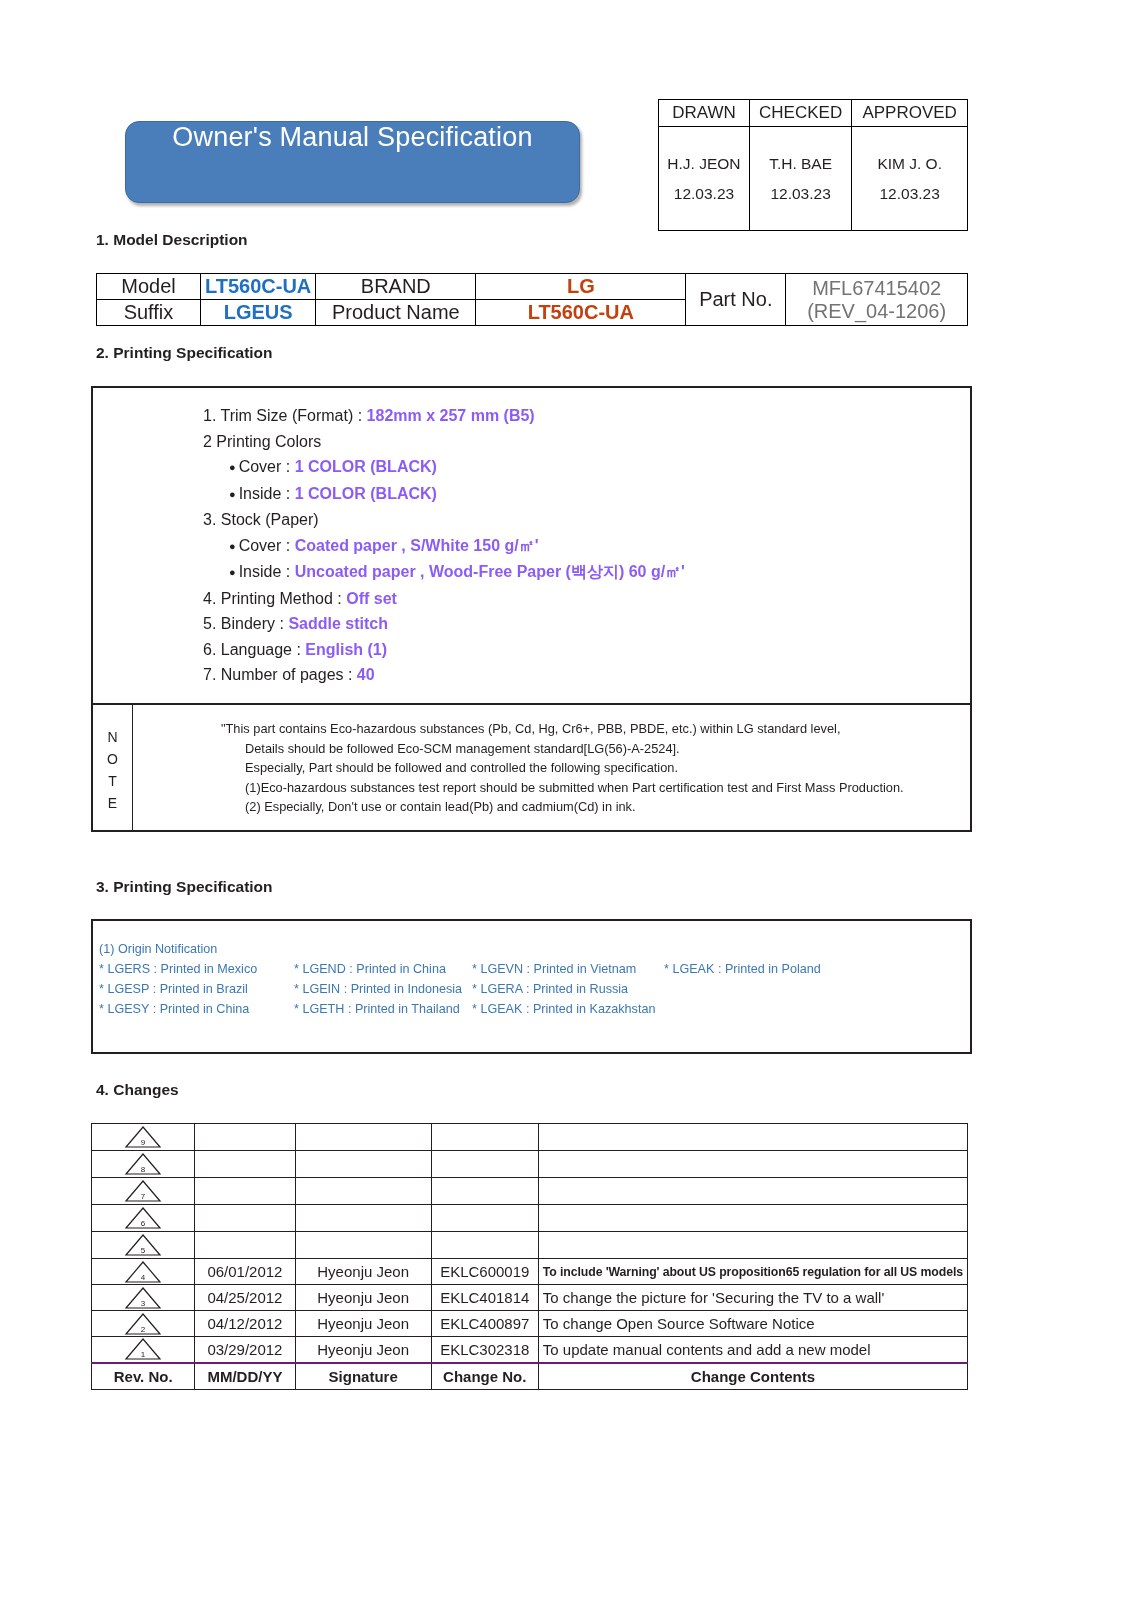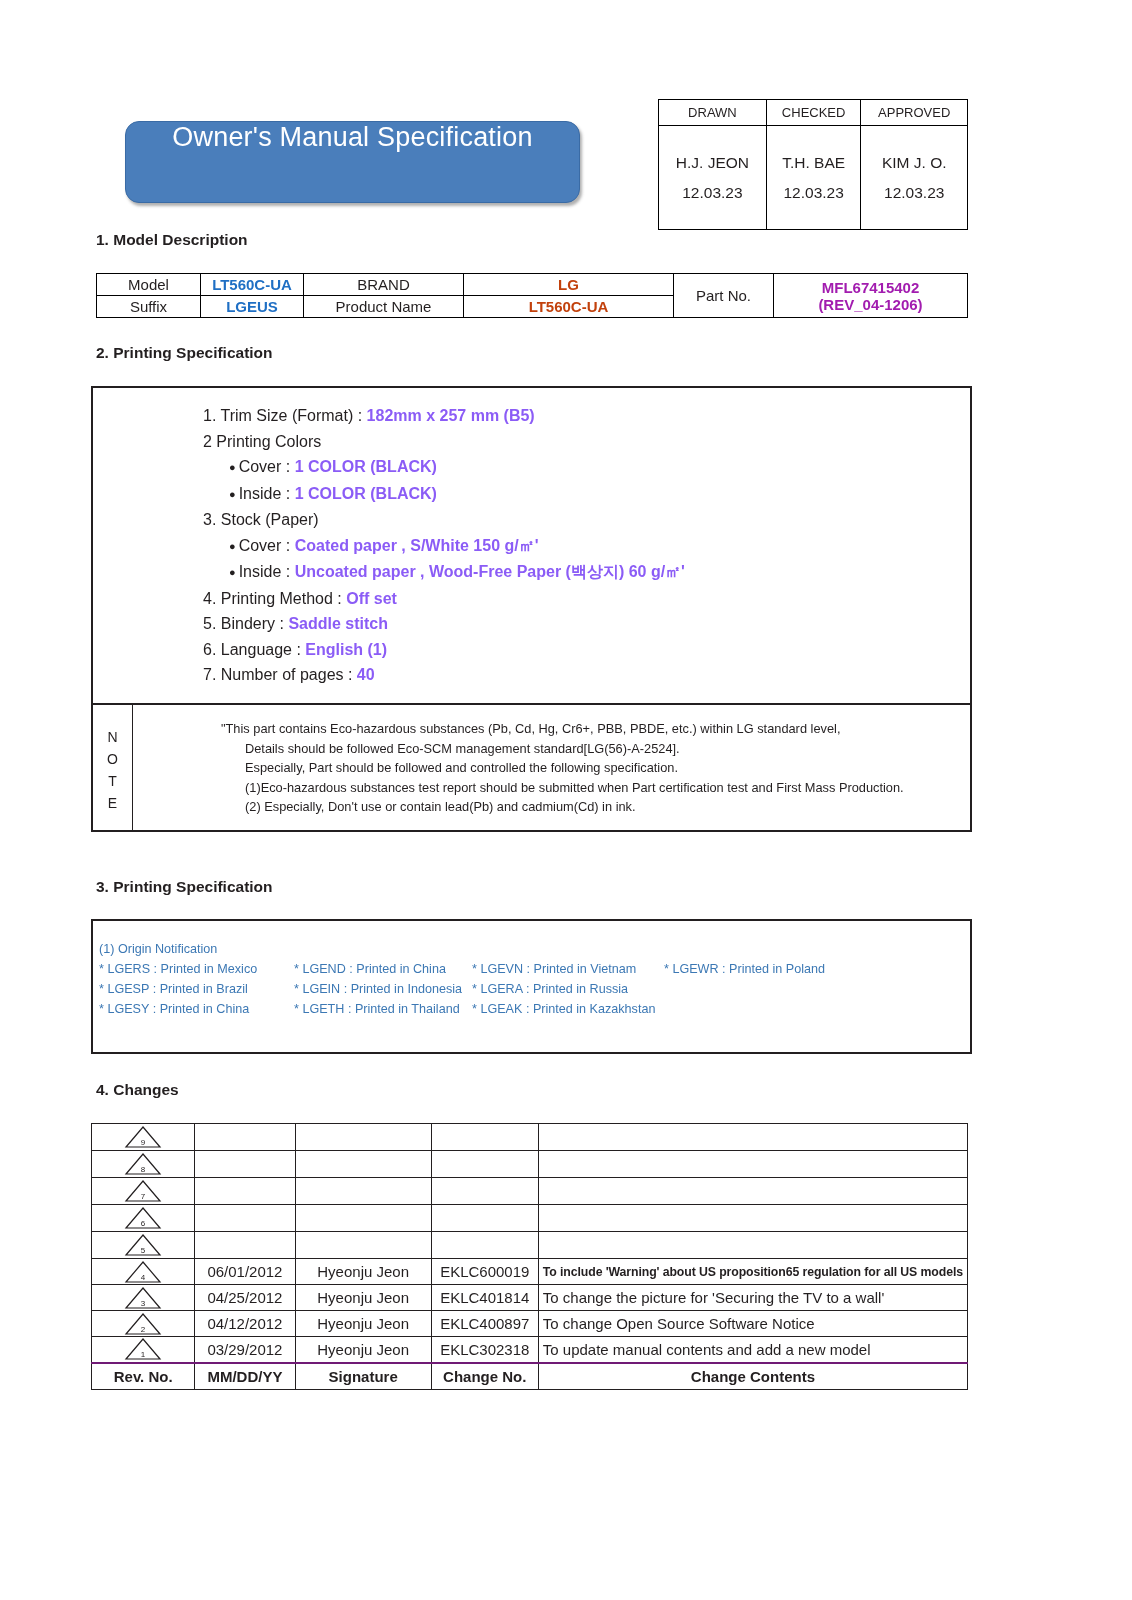--- a/index.html
+++ b/index.html
@@ -41,21 +41,21 @@
     width: 310px;
     border-collapse: collapse;
     font-size: 15.5px;
   }
   .approval td {
     border: 1px solid #000;
     text-align: center;
     padding: 3px 2px;
     white-space: nowrap;
   }
-  .approval .hdr { height: 26px; font-size: 13px; margin-left: 12px; }
+  .approval .hdr { height: 26px; font-size: 17px; margin-left: 12px; }
   .approval .body { height: 104px; vertical-align: middle; line-height: 1.9; }
 
   
   .sec-head {
     position: absolute;
     font-size: 15.5px;
     font-weight: bold;
     color: #231f20;
     white-space: nowrap;
   }
@@ -63,35 +63,35 @@
   #sec2 { left: 96px; top: 344px; }
   #sec3 { left: 96px; top: 878px; }
   #sec4 { left: 96px; top: 1081px; }
 
   
   .model-table {
     position: absolute;
     left: 96px; top: 273px;
     width: 872px;
     border-collapse: collapse;
-    font-size: 15px;
+    font-size: 20px;
   }
   .model-table td {
     border: 1px solid #000;
     height: 22px;
     padding: 1px 4px;
     text-align: center;
     white-space: nowrap;
   }
   .model-table .lbl { width: 104px; }
   .model-table .val { width: 103px; color: #1f6fc4; font-weight: bold; }
   .model-table .lbl2 { width: 160px; }
   .model-table .val2 { width: 210px; color: #c2410c; font-weight: bold; }
   .model-table .partno { width: 100px; }
-  .model-table .partval { color: #a21caf; font-weight: bold; }
+  .model-table .partval { color: #737373; font-weight: normal; }
 
   
   .spec-box {
     position: absolute;
     left: 91px; top: 386px;
     width: 881px; height: 446px;
     border: 2px solid #231f20;
   }
   .spec-list {
     position: absolute;
@@ -285,21 +285,21 @@
         <div class="nl ind">Especially, Part should be followed and controlled the following specification.</div>
         <div class="nl ind">(1)Eco-hazardous substances test report should be submitted when Part certification test and First Mass Production.</div>
         <div class="nl ind">(2) Especially, Don't use or contain lead(Pb) and cadmium(Cd) in ink.</div>
       </div>
     </div>
   </div>
 
   <div class="origin-box">
     <div class="orow">(1) Origin Notification</div>
     <div class="orow">
-      <span class="ocell" style="width:195px">* LGERS : Printed in Mexico</span><span class="ocell" style="width:178px">* LGEND : Printed in China</span><span class="ocell" style="width:192px">* LGEVN : Printed in Vietnam</span><span class="ocell">* LGEWR : Printed in Poland</span>
+      <span class="ocell" style="width:195px">* LGERS : Printed in Mexico</span><span class="ocell" style="width:178px">* LGEND : Printed in China</span><span class="ocell" style="width:192px">* LGEVN : Printed in Vietnam</span><span class="ocell">* LGEAK : Printed in Poland</span>
     </div>
     <div class="orow">
       <span class="ocell" style="width:195px">* LGESP : Printed in Brazil</span><span class="ocell" style="width:178px">* LGEIN : Printed in Indonesia</span><span class="ocell" style="width:192px">* LGERA : Printed in Russia</span>
     </div>
     <div class="orow">
       <span class="ocell" style="width:195px">* LGESY : Printed in China</span><span class="ocell" style="width:178px">* LGETH : Printed in Thailand</span><span class="ocell" style="width:192px">* LGEAK : Printed in Kazakhstan</span>
     </div>
   </div>
 
   <table class="changes">

